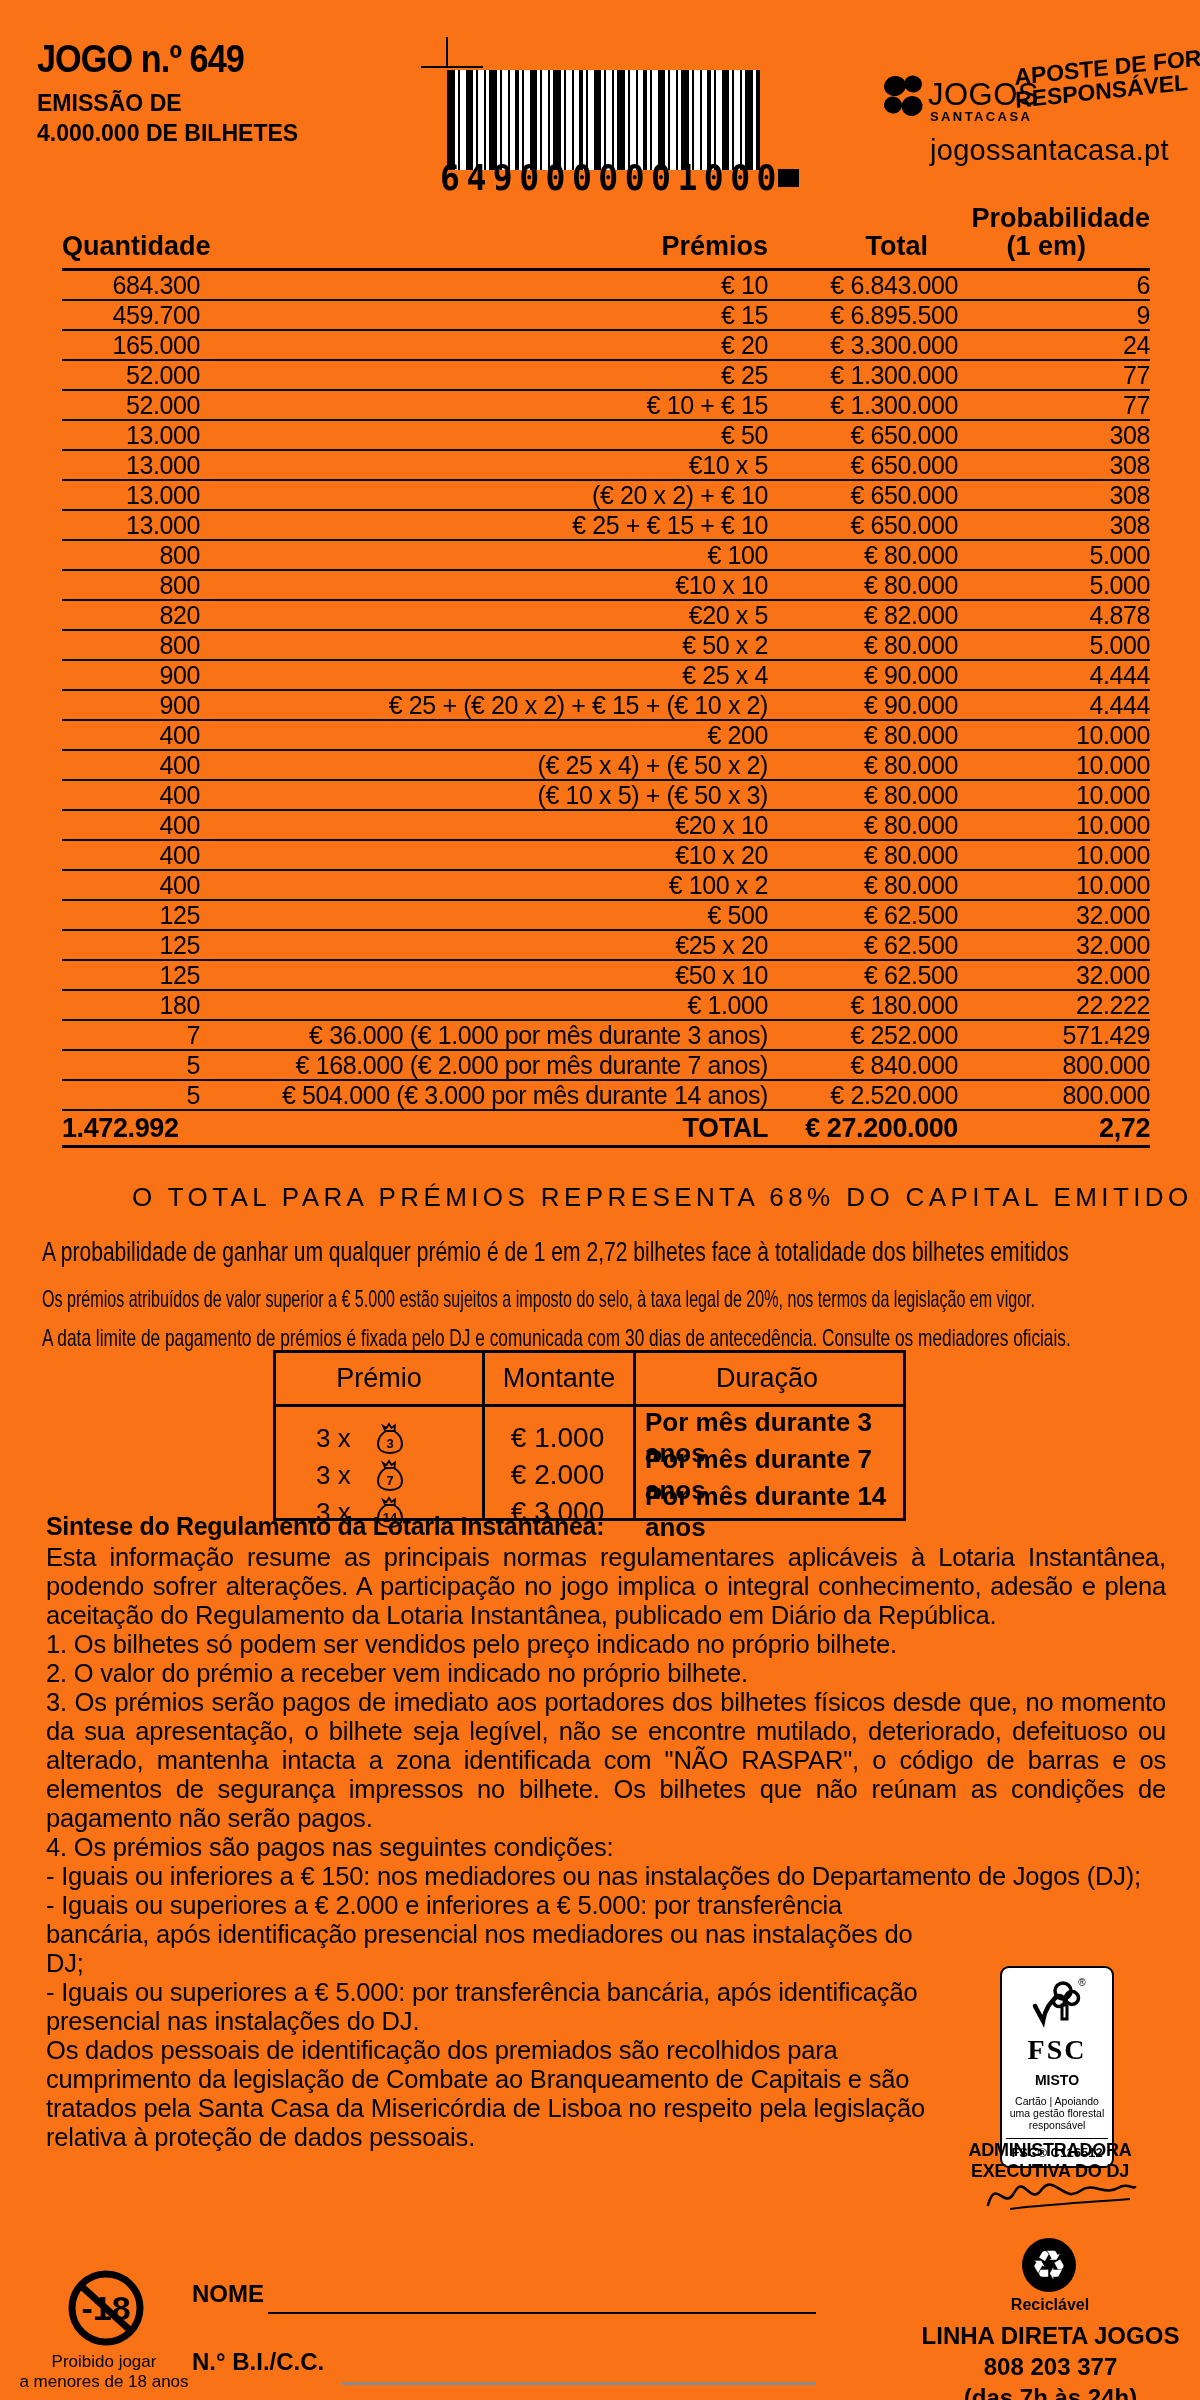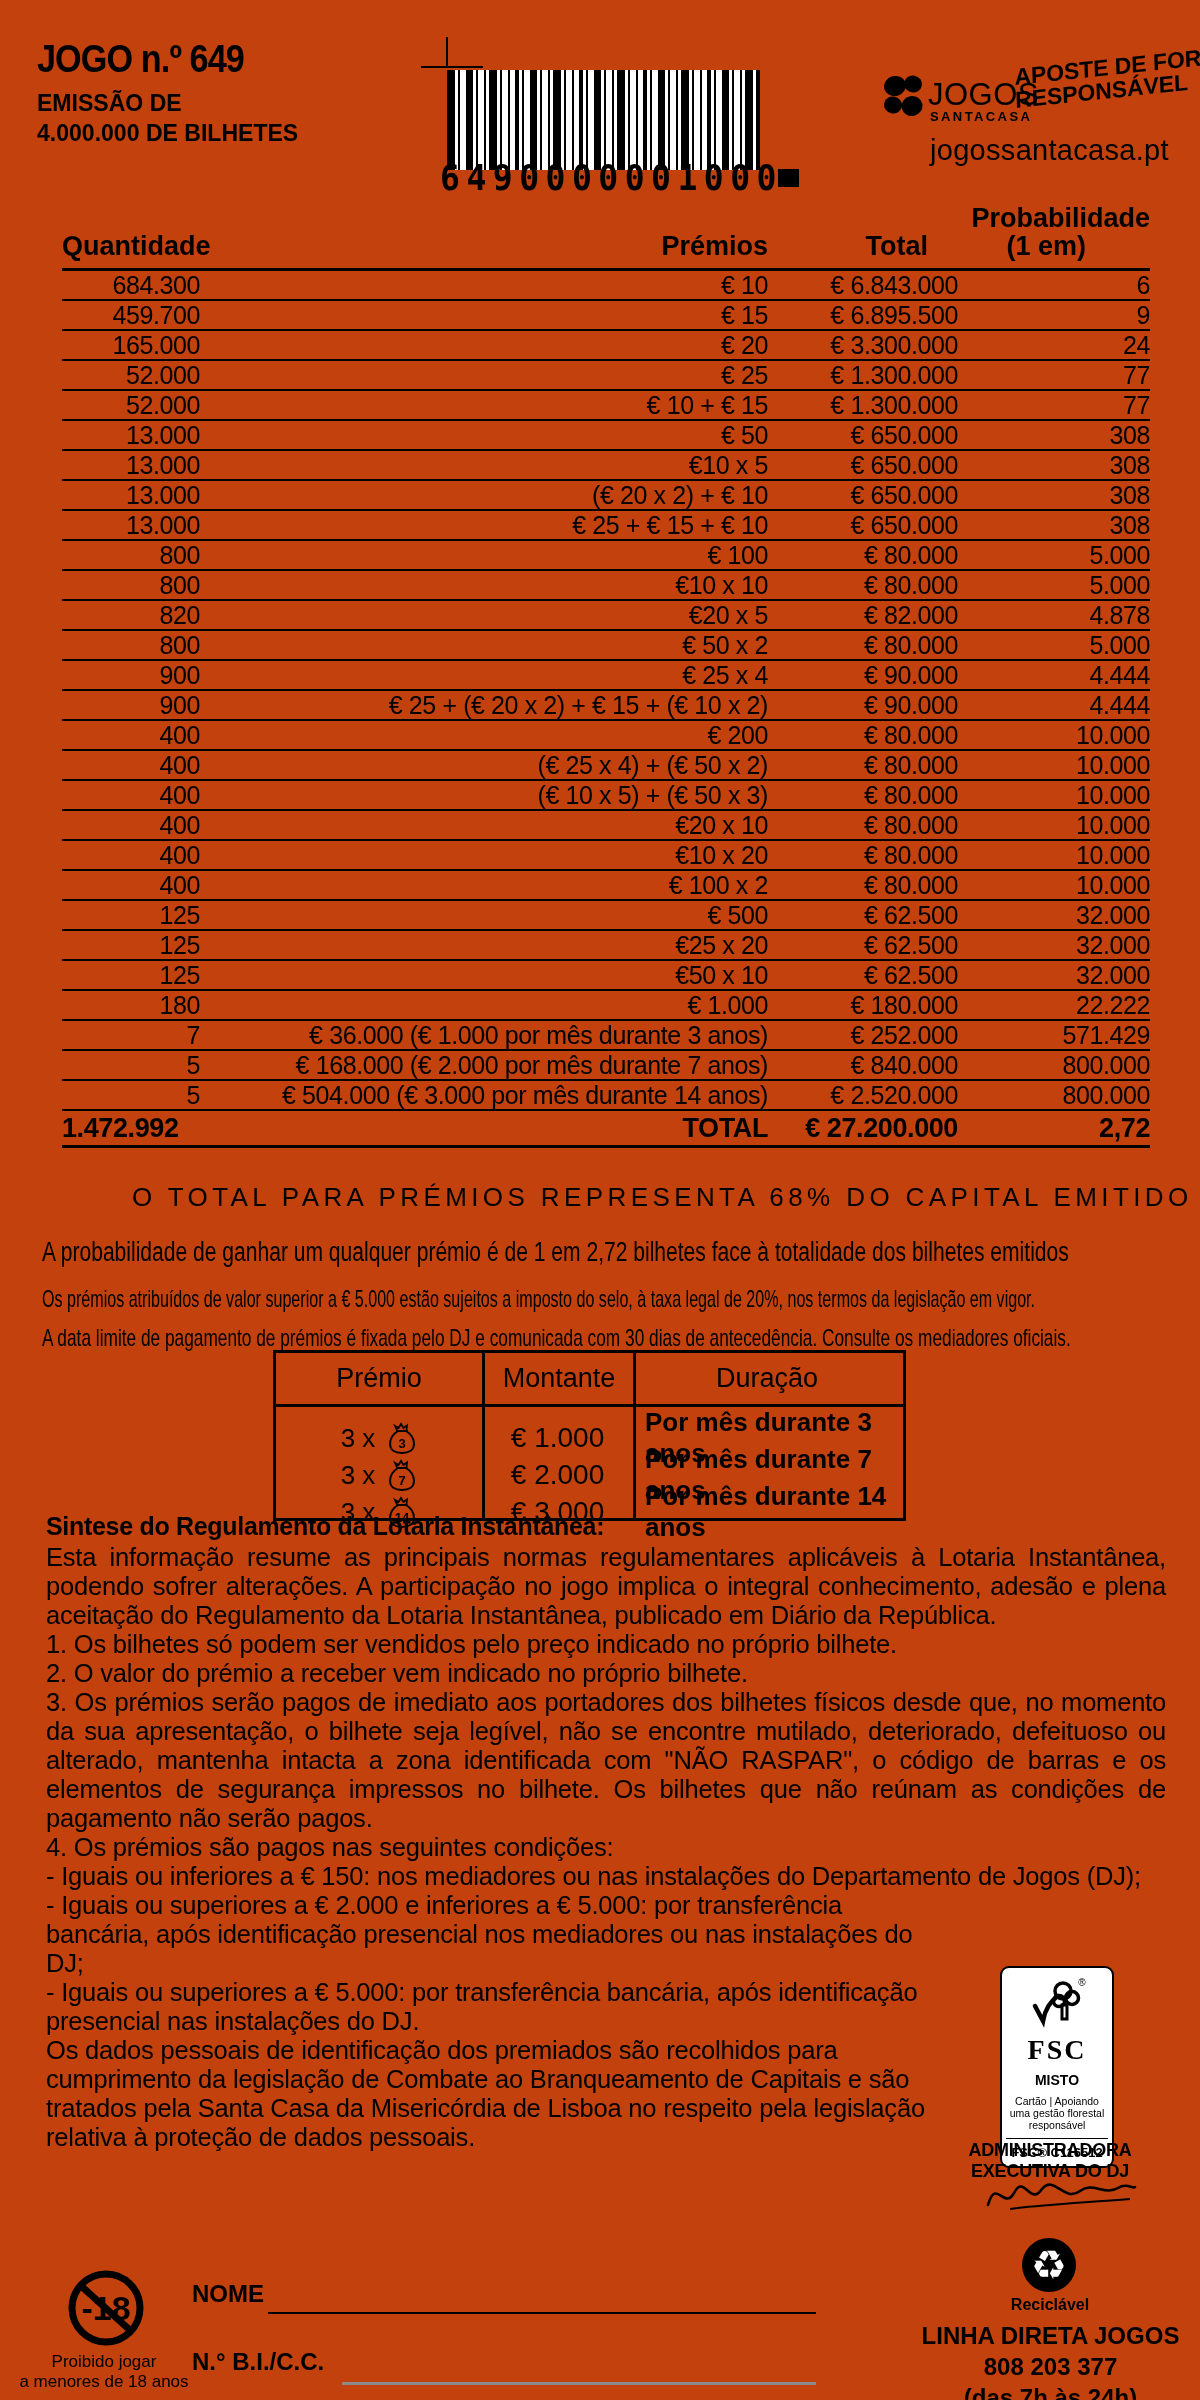--- a/index.html
+++ b/index.html
@@ -1,17 +1,17 @@
 <!DOCTYPE html>
 <html><head>
 <meta charset="utf-8">
 <style>
   * { margin:0; padding:0; box-sizing:border-box; }
   body { background:#e8e8e8; font-family:"Liberation Sans", sans-serif; color:#000; }
-  #page { position:relative; width:1200px; height:2400px; background:#c2410c; overflow:hidden; margin:0 auto; }
+  #page { position:relative; width:1200px; height:2400px; background:#f97316; overflow:hidden; margin:0 auto; }
   .abs { position:absolute; }
 
   
   .game-no { left:37px; top:38px; font-size:38px; font-weight:600; letter-spacing:-1px;
              transform:scaleX(.9); transform-origin:left top; white-space:nowrap; }
   .emission { left:37px; top:88px; font-size:24px; font-weight:700; line-height:30px;
               transform:scaleX(.96); transform-origin:left top; }
   .cropmark-h { left:421px; top:66px; width:62px; height:2px; background:#000; }
   .cropmark-v { left:446px; top:37px; width:2px; height:31px; background:#000; }
   .barcode { left:447px; top:70px; width:313px; height:100px;
@@ -55,21 +55,21 @@
   .note3 { left:42px; top:1324px; font-size:24px; transform:scaleX(.72); }
 
   
   .atable { left:273px; top:1350px; width:633px; border:3px solid #000; }
   .atable .ahead { display:grid; grid-template-columns:206px 151px 265px; height:54px;
      border-bottom:3px solid #000; font-size:27px; }
   .atable .ahead div { display:flex; align-items:center; justify-content:center; }
   .atable .ahead div + div { border-left:3px solid #000; }
   .abody { position:relative; }
   .arow { display:grid; grid-template-columns:206px 151px 265px; height:37px; font-size:26px; }
-  .arow .ac1 { display:flex; align-items:center; justify-content:center; gap:12px; }
+  .arow .ac1 { display:flex; align-items:center; gap:24px;padding-left:40px; }
   .arow .ac2 { display:flex; align-items:center; justify-content:center; font-size:28px; }
   .arow .ac3 { display:flex; align-items:center; padding-left:12px;font-weight:bold; }
   .abody .vline { position:absolute; top:0; bottom:0; width:3px; background:#000; }
   .abody .vl1 { left:206px; } .abody .vl2 { left:357px; }
 
   
   .reg { left:46px; top:1512px; width:1120px; font-size:25.5px; line-height:29px; letter-spacing:-.2px; }
   .reg h2 { font-size:26px; font-weight:700; letter-spacing:-.3px; margin-bottom:2px;
             transform:scaleX(.96); transform-origin:left top; }
   .reg p { margin:0; }

